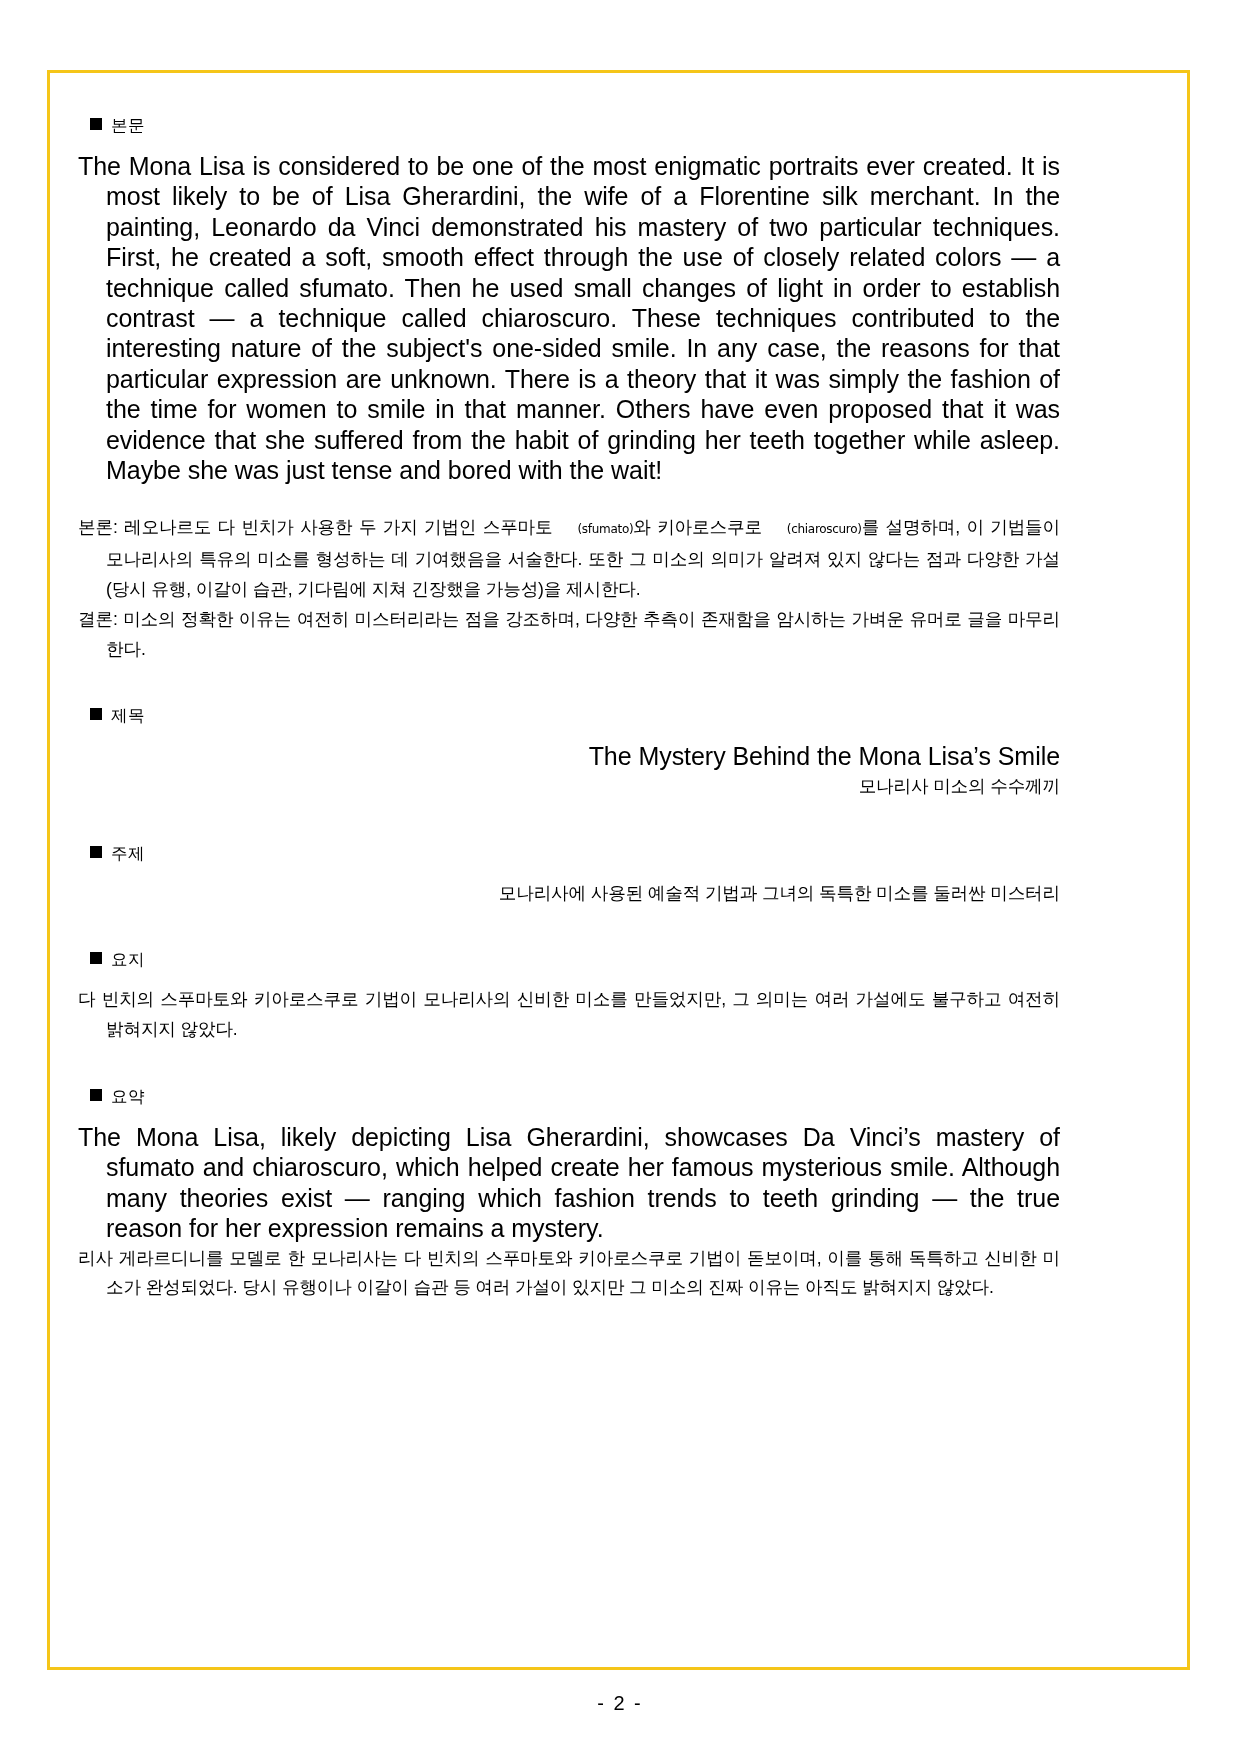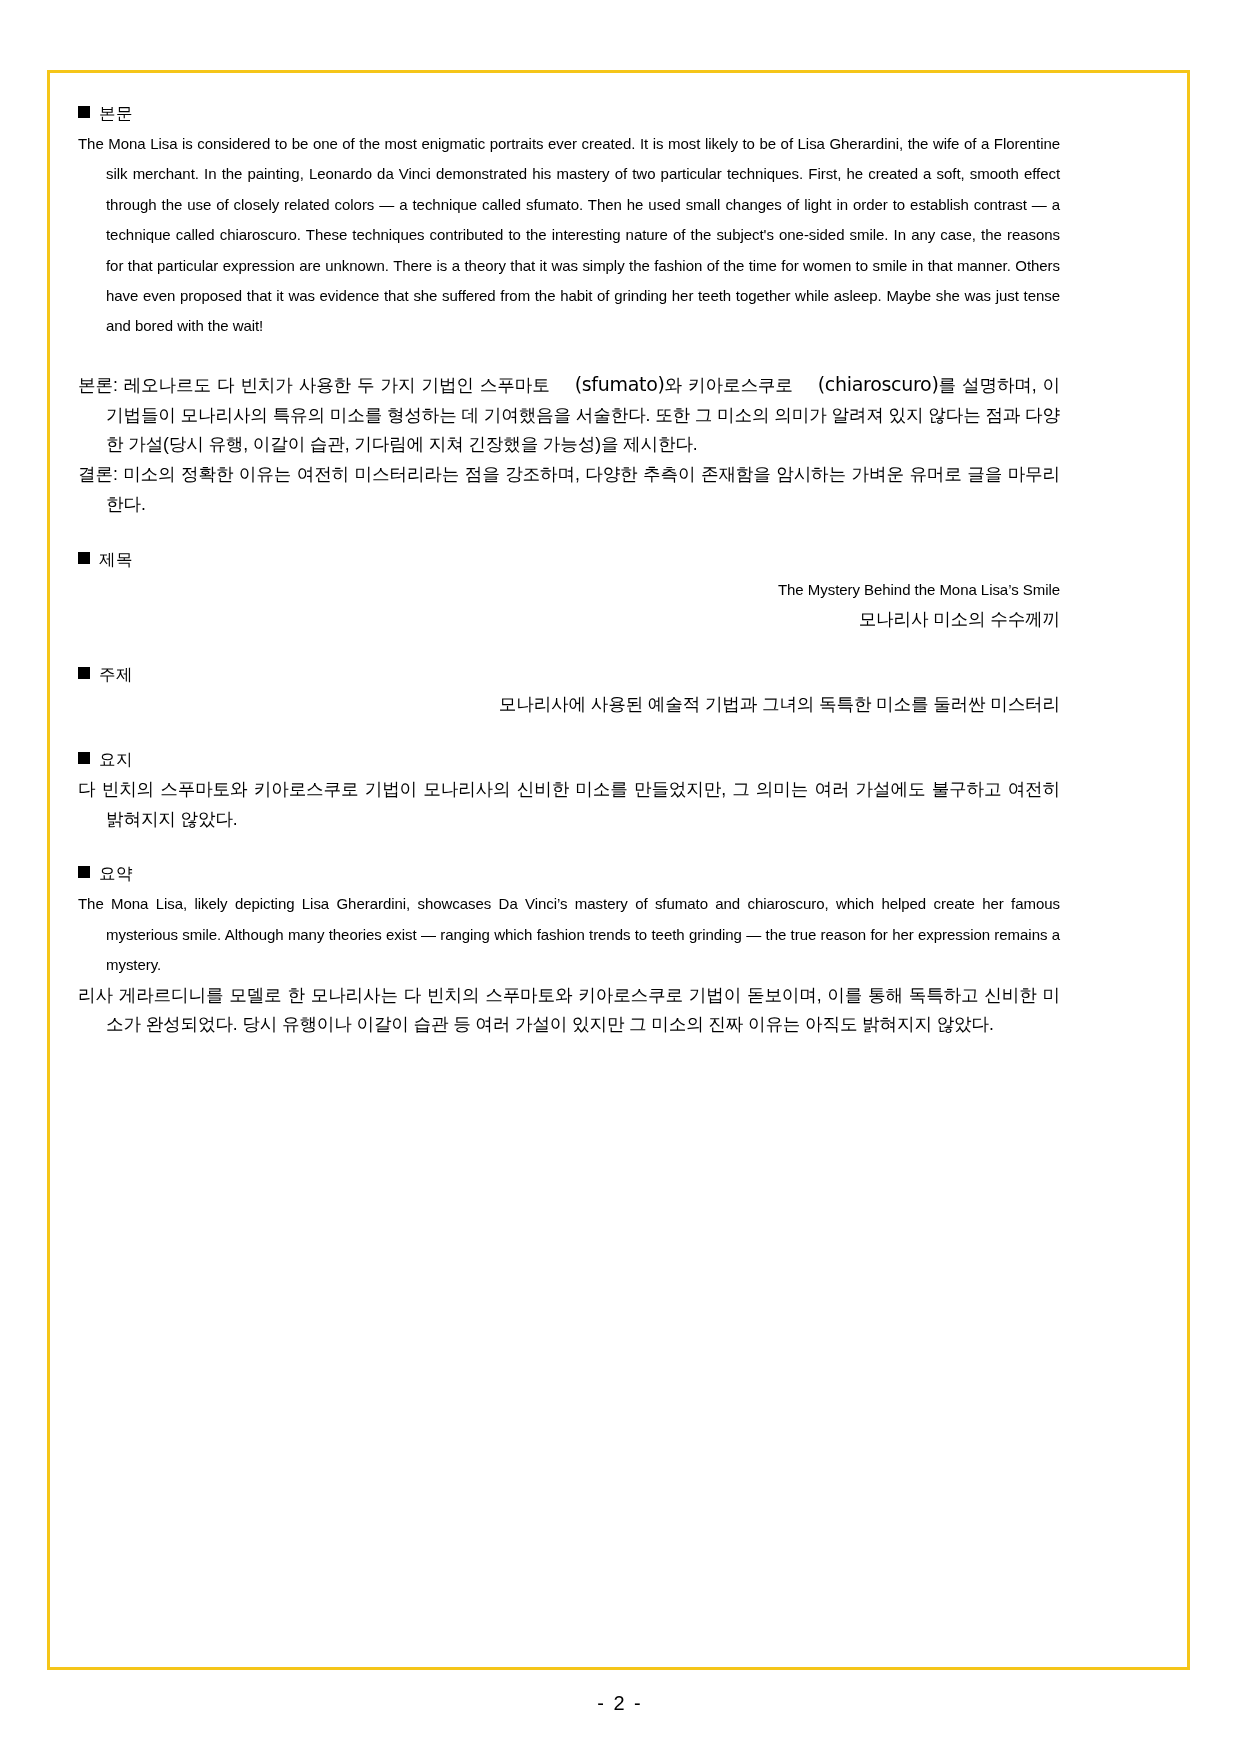--- a/index.html
+++ b/index.html
@@ -40,21 +40,21 @@
     left: 78px;
     top: 100px;
     width: 982px;
   }
 
   
   .sec-head {
     font-size: 16.5px;
     line-height: 27px;
     letter-spacing: 0.4px;
-    margin: 0;
+    margin: 12px;
     white-space: nowrap;
   }
   .bullet {
     display: inline-block;
     width: 12px;
     height: 12px;
     background: #000;
     vertical-align: 1px;
     margin-right: 9px;
   }
@@ -68,21 +68,21 @@
     font-size: 18.5px;
     line-height: 30.4px;
     text-align: justify;
     text-justify: inter-word;
     text-indent: 0;
     padding-left: 28px;
     text-indent: -28px;
     word-spacing: 0px;
   }
   .para.en {
-    font-size: 15px;
+    font-size: 25px;
     letter-spacing: -0.05px;
   }
   .para.ko {
     font-size: 17.6px;
     line-height: 29.8px;
     letter-spacing: -0.15px;
   }
   .para.noindent {
     padding-left: 0;
     text-indent: 0;
@@ -92,21 +92,21 @@
     padding-left: 0;
     text-indent: 0;
   }
   .gap-md { height: 26px; }
 
   .sec-body { margin-top: 2px; }
 
   
   .latin {
     font-family: "DejaVu Sans", sans-serif;
-    font-size: 19px;
+    font-size: 12px;
     letter-spacing: -0.3px;
     margin-left: 25px;
   }
 
   .footer {
     position: absolute;
     left: 0;
     top: 1692px;
     width: 1240px;
     text-align: center;

